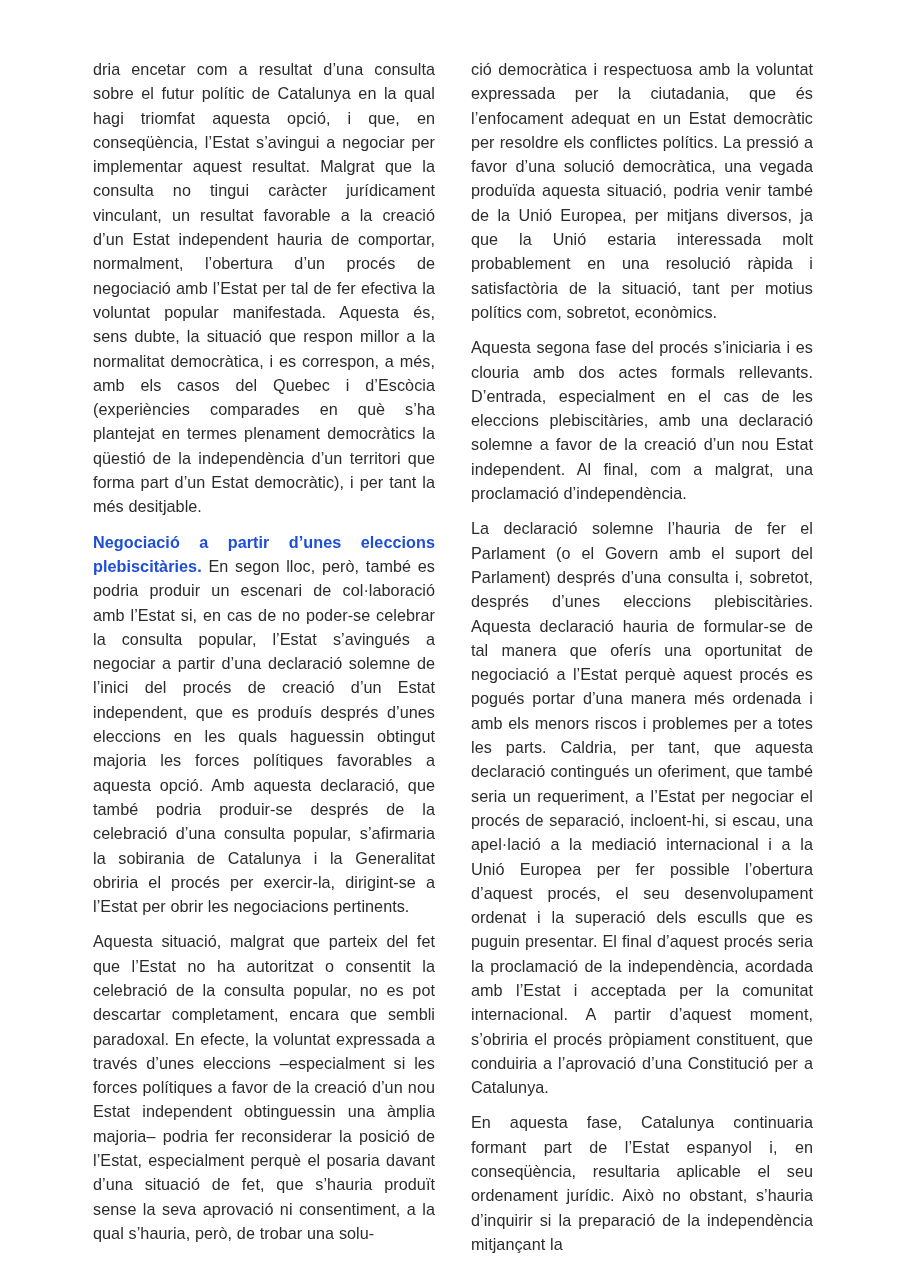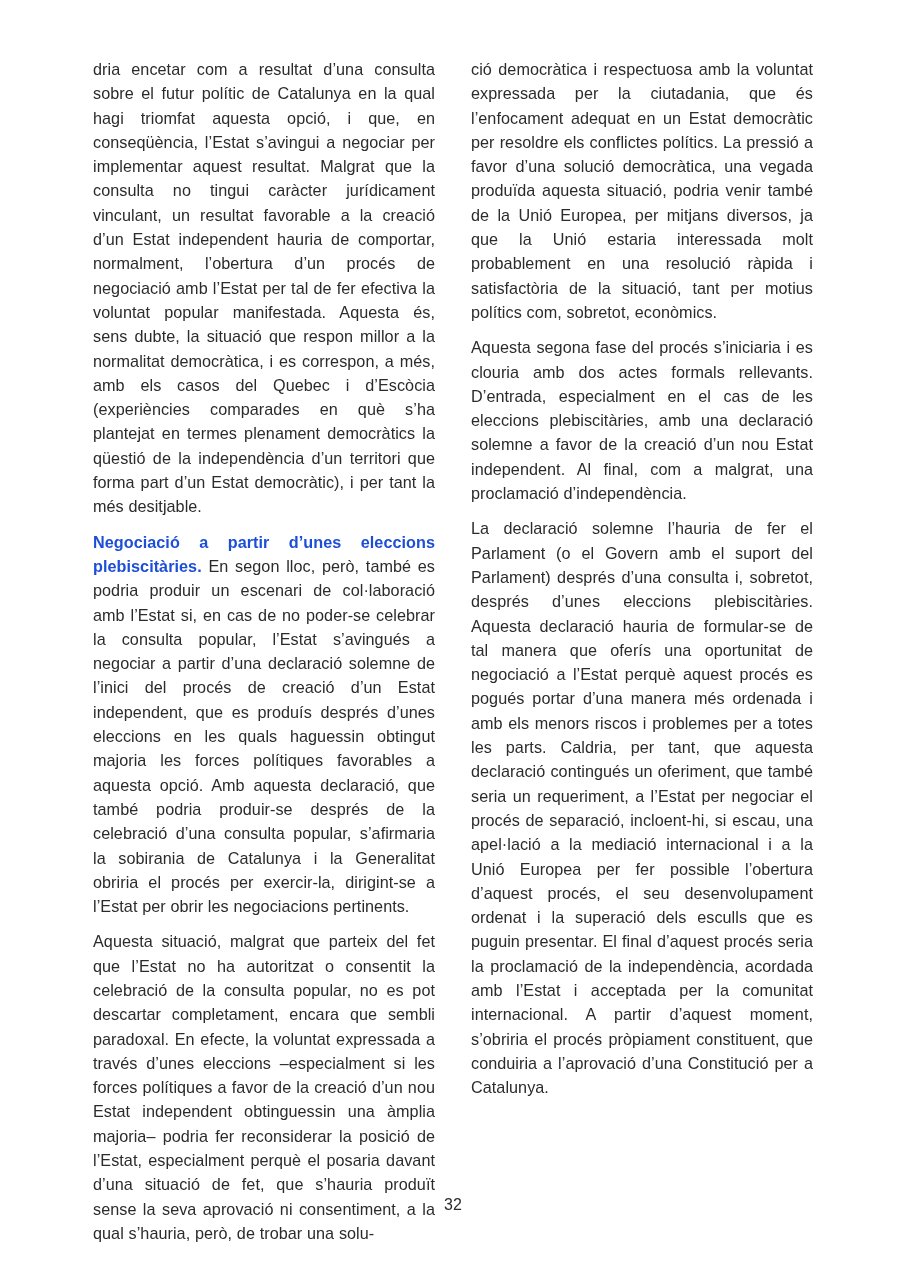--- a/index.html
+++ b/index.html
@@ -75,19 +75,19 @@
     <div class="column">
       <p class="para"><span class="run-head"></span><span>dria encetar com a resultat d’una consulta sobre el futur polític de Catalunya en la qual hagi triomfat aquesta opció, i que, en conseqüència, l’Estat s’avingui a negociar per implementar aquest resultat. Malgrat que la consulta no tingui caràcter jurídicament vinculant, un resultat favorable a la creació d’un Estat independent hauria de comportar, normalment, l’obertura d’un procés de negociació amb l’Estat per tal de fer efectiva la voluntat popular manifestada. Aquesta és, sens dubte, la situació que respon millor a la normalitat democràtica, i es correspon, a més, amb els casos del Quebec i d’Escòcia (experiències comparades en què s’ha plantejat en termes plenament democràtics la qüestió de la independència d’un territori que forma part d’un Estat democràtic), i per tant la més desitjable.</span></p>
       <p class="para"><span class="run-head">Negociació a partir d’unes eleccions plebiscitàries.</span><span> En segon lloc, però, també es podria produir un escenari de col·laboració amb l’Estat si, en cas de no poder-se celebrar la consulta popular, l’Estat s’avingués a negociar a partir d’una declaració solemne de l’inici del procés de creació d’un Estat independent, que es produís després d’unes eleccions en les quals haguessin obtingut majoria les forces polítiques favorables a aquesta opció. Amb aquesta declaració, que també podria produir-se després de la celebració d’una consulta popular, s’afirmaria la sobirania de Catalunya i la Generalitat obriria el procés per exercir-la, dirigint-se a l’Estat per obrir les negociacions pertinents.</span></p>
       <p class="para"><span class="run-head"></span><span>Aquesta situació, malgrat que parteix del fet que l’Estat no ha autoritzat o consentit la celebració de la consulta popular, no es pot descartar completament, encara que sembli paradoxal. En efecte, la voluntat expressada a través d’unes eleccions –especialment si les forces polítiques a favor de la creació d’un nou Estat independent obtinguessin una àmplia majoria– podria fer reconsiderar la posició de l’Estat, especialment perquè el posaria davant d’una situació de fet, que s’hauria produït sense la seva aprovació ni consentiment, a la qual s’hauria, però, de trobar una solu-</span></p>
     </div>
 
     <div class="column">
       <p class="para"><span class="run-head"></span><span>ció democràtica i respectuosa amb la voluntat expressada per la ciutadania, que és l’enfocament adequat en un Estat democràtic per resoldre els conflictes polítics. La pressió a favor d’una solució democràtica, una vegada produïda aquesta situació, podria venir també de la Unió Europea, per mitjans diversos, ja que la Unió estaria interessada molt probablement en una resolució ràpida i satisfactòria de la situació, tant per motius polítics com, sobretot, econòmics.</span></p>
       <p class="para"><span class="run-head"></span><span>Aquesta segona fase del procés s’iniciaria i es clouria amb dos actes formals rellevants. D’entrada, especialment en el cas de les eleccions plebiscitàries, amb una declaració solemne a favor de la creació d’un nou Estat independent. Al final, com a malgrat, una proclamació d’independència.</span></p>
       <p class="para"><span class="run-head"></span><span>La declaració solemne l’hauria de fer el Parlament (o el Govern amb el suport del Parlament) després d’una consulta i, sobretot, després d’unes eleccions plebiscitàries. Aquesta declaració hauria de formular-se de tal manera que oferís una oportunitat de negociació a l’Estat perquè aquest procés es pogués portar d’una manera més ordenada i amb els menors riscos i problemes per a totes les parts. Caldria, per tant, que aquesta declaració contingués un oferiment, que també seria un requeriment, a l’Estat per negociar el procés de separació, incloent-hi, si escau, una apel·lació a la mediació internacional i a la Unió Europea per fer possible l’obertura d’aquest procés, el seu desenvolupament ordenat i la superació dels esculls que es puguin presentar. El final d’aquest procés seria la proclamació de la independència, acordada amb l’Estat i acceptada per la comunitat internacional. A partir d’aquest moment, s’obriria el procés pròpiament constituent, que conduiria a l’aprovació d’una Constitució per a Catalunya.</span></p>
+      <p class="para"><span class="run-head"></span><span>En aquesta fase, Catalunya continuaria formant part de l’Estat espanyol i, en conseqüència, resultaria aplicable el seu ordenament jurídic. Això no obstant, s’hauria d’inquirir si la preparació de la independència mitjançant la</span></p>
     </div>
 
   </div>
 
-  <div class="page-number">32</div>
 
 </div>
 
 </body></html>

